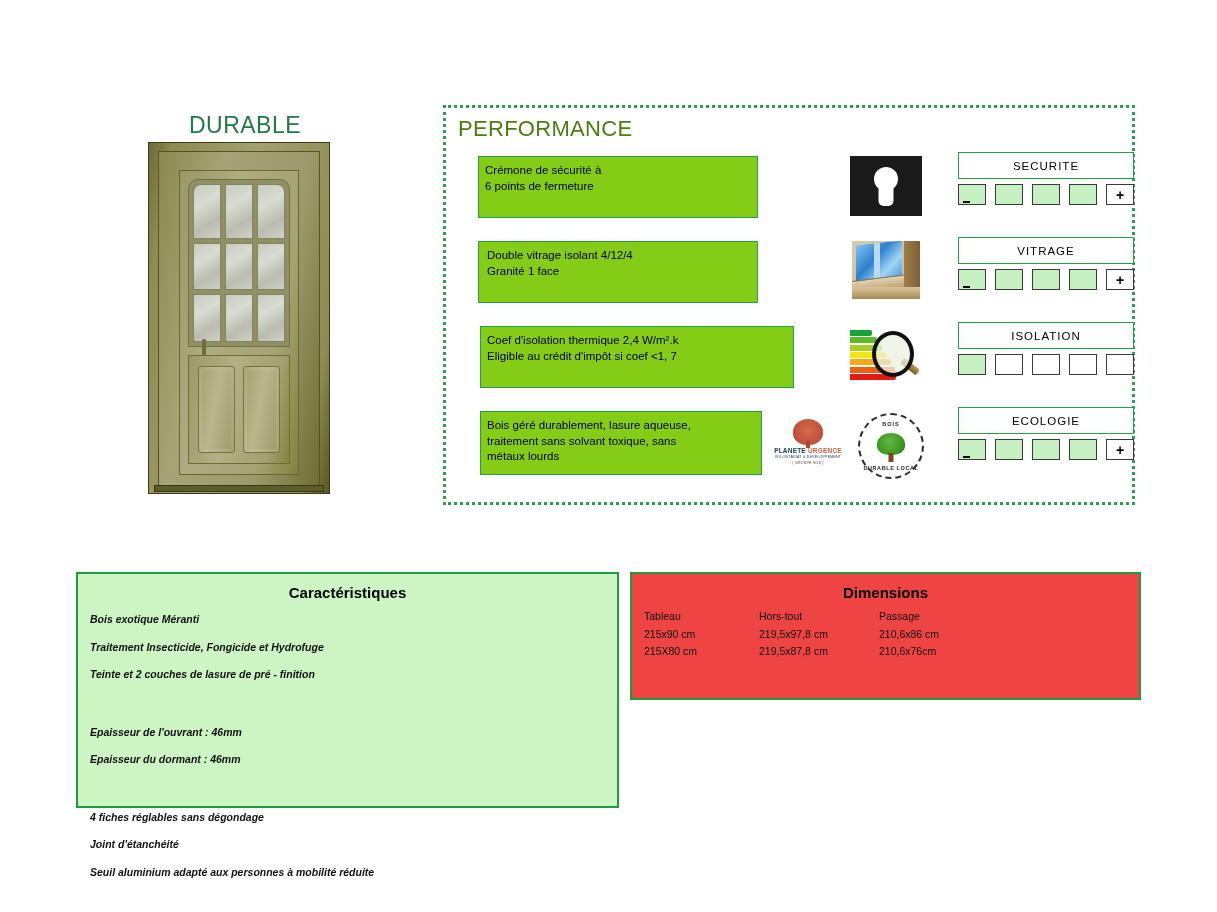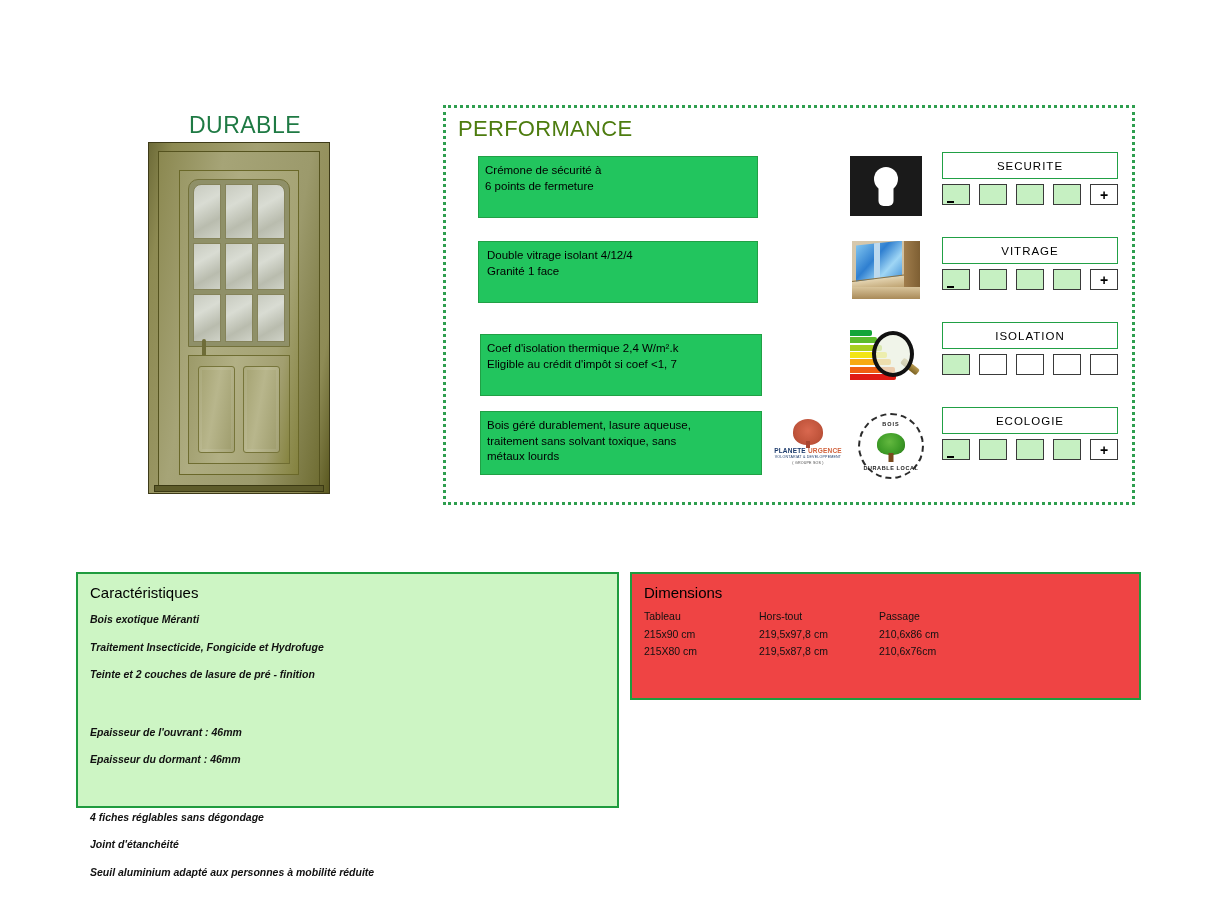--- a/index.html
+++ b/index.html
@@ -144,28 +144,28 @@
   .perf-row.r3 { top: 218px; }
   .perf-row.r4 { top: 303px; }
 
   .desc-box {
     position: absolute;
     left: 20px;
     top: 0;
     width: 280px;
     height: 62px;
     border: 1.5px solid #21a045;
-    background: #22c55e;
+    background: #84cc16;
     box-sizing: border-box;
     padding: 6px 5px 0 6px;
     font-size: 11.5px;
     line-height: 15.5px;
     color: #000;
   }
-  .perf-row.r3 .desc-box { width: 282px; left: 22px; margin-top: 8px; }
+  .perf-row.r3 .desc-box { width: 314px; left: 22px; }
   .perf-row.r4 .desc-box { width: 282px; left: 22px; height: 64px; }
 
   .icon-slot {
     position: absolute;
     left: 388px;
     top: 0;
     width: 80px;
     height: 60px;
   }
 
@@ -334,21 +334,21 @@
     position: absolute;
     left: 50%; top: 38px;
     transform: translateX(-50%);
     width: 5px; height: 9px;
     background: #7a4a1e;
   }
 
   
   .rating-block {
     position: absolute;
-    left: 484px;
+    left: 500px;
     top: -4px;
     width: 176px;
   }
   .rating-label {
     height: 27px;
     border: 1.5px solid #21a045;
     background: #ffffff;
     box-sizing: border-box;
     display: flex;
     align-items: center;
@@ -405,23 +405,24 @@
     top: 572px;
     width: 511px;
     height: 128px;
     background: #ef4444;
     border: 2px solid #1f9b3e;
     box-sizing: border-box;
     padding: 10px 12px;
   }
   .panel-heading {
     font-size: 15px;
-    font-weight: normal;
+    font-weight: bold;
     color: #000;
     margin-bottom: 7px;
+    text-align: center;
   }
   .spec-line {
     font-size: 10.5px;
     font-style: italic;
     font-weight: bold;
     line-height: 17.5px;
     color: #111;
     white-space: pre;
     margin-top: 10px;
   }

